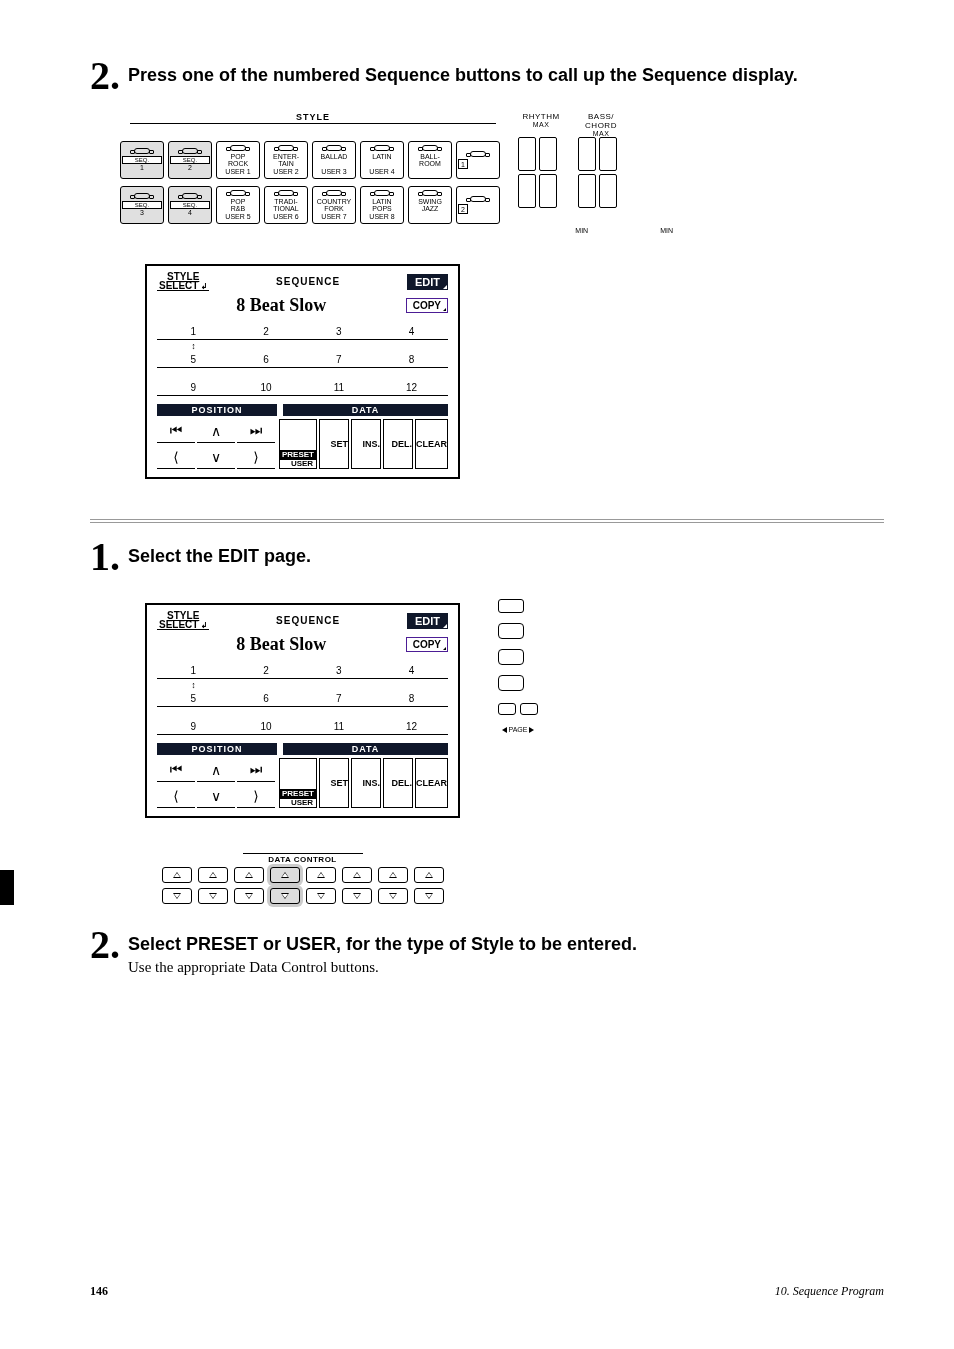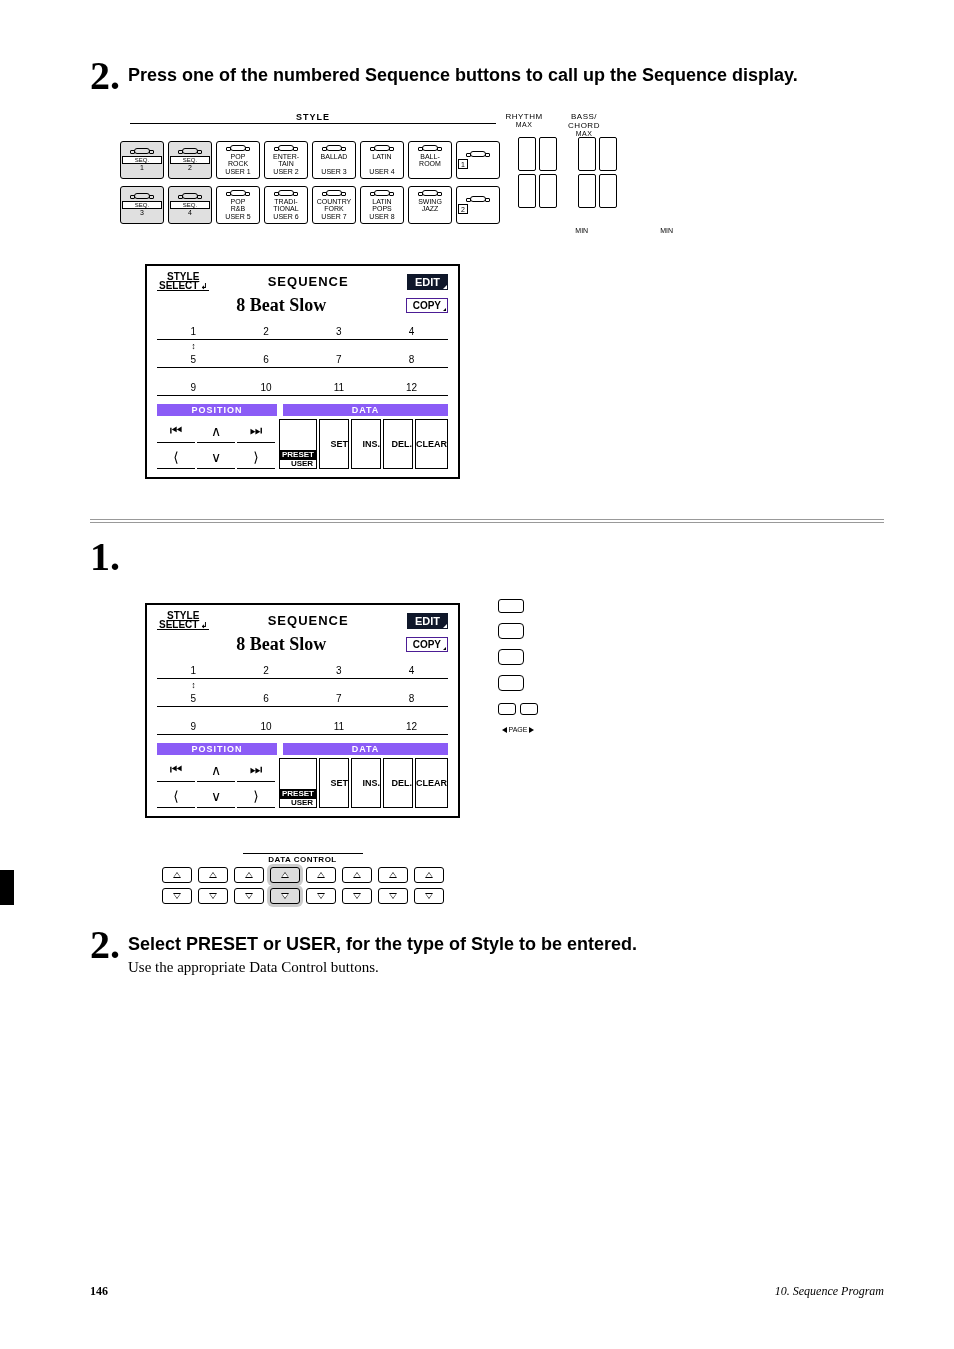--- a/index.html
+++ b/index.html
@@ -8,21 +8,21 @@
   .step { margin-bottom: 20px; }
   .step-line { display: flex; align-items: flex-start; gap: 8px; }
   .step-num { font-family: Georgia, serif; font-size: 40px; font-weight: bold; line-height: 0.8; }
   .step-text { font-family: 'Trebuchet MS', 'Arial Black', sans-serif; font-weight: bold; font-size: 18px; padding-top: 4px; flex: 1; line-height: 1.25; }
   .step-sub { font-family: Georgia, serif; font-size: 15px; font-weight: normal; display: block; margin-top: 2px; }
 
   
   .style-panel { width: 575px; margin: 15px 0 30px 30px; font-family: Arial, Helvetica, sans-serif; }
   .sp-top { display: flex; align-items: flex-start; }
   .sp-label-style { width: 366px; text-align: center; font-size: 9px; font-weight: bold; letter-spacing: 1px; border-bottom: 1px solid #000; margin-left: 10px; padding-bottom: 1px; }
-  .sp-right-labels { display: flex; gap: 10px; margin-left: 3px; }
+  .sp-right-labels { display: flex; gap: 10px; margin-left: 20px; }
   .sp-rl { width: 50px; text-align: center; font-size: 8px; letter-spacing: .5px; }
   .sp-grid { display: flex; gap: 4px; margin-top: 4px; }
   .sp-col { width: 44px; }
   .sp-btn { border: 1px solid #000; border-radius: 3px; text-align: center; font-size: 7px; line-height: 1.05; padding: 2px 1px; margin-bottom: 3px; height: 38px; display: flex; flex-direction: column; justify-content: center; }
   .sp-btn .led { width: 16px; height: 6px; border: 1px solid #000; border-radius: 3px; margin: 0 auto 2px; position: relative; }
   .sp-btn .led::before, .sp-btn .led::after { content: ""; position: absolute; width: 3px; height: 2px; border: 1px solid #000; top: 1px; border-radius: 1px; }
   .sp-btn .led::before { left: -5px; }
   .sp-btn .led::after { right: -5px; }
   .sp-btn.seq { background: #e0e0e0; }
   .sp-btn.seq .box { display: inline-block; border: 1px solid #000; padding: 0 3px; background: #fff; font-size: 6px; }
@@ -31,34 +31,34 @@
   .sp-slider { width: 50px; }
   .sp-slide-row { display: flex; gap: 3px; justify-content: center; margin-bottom: 3px; }
   .sp-slide { width: 18px; height: 34px; border: 1px solid #000; border-radius: 2px; }
   .sp-max { font-size: 7px; text-align: center; }
 
   
   .seq-display { width: 315px; border: 2px solid #000; margin: 10px 0 25px 55px; font-family: Arial, Helvetica, sans-serif; }
   .seq-row1 { display: flex; align-items: center; padding: 6px 10px 4px; gap: 6px; }
   .seq-style-select { font-size: 10px; font-weight: bold; line-height: .9; text-decoration: underline; text-align: center; border-bottom: 1px solid #000; padding: 0 2px; }
   .seq-style-select::after { content: " ↲"; font-size: 8px; }
-  .seq-title { flex: 1; text-align: center; font-size: 13px; font-weight: bold; letter-spacing: 1px; }
+  .seq-title { flex: 1; text-align: center; font-size: 10px; font-weight: bold; letter-spacing: 1px; }
   .seq-edit { background: #0f172a; color: #fff; font-size: 11px; font-weight: bold; padding: 2px 8px; position: relative; }
   .seq-edit::after { content: ""; position: absolute; right: 1px; bottom: 1px; width: 0; height: 0; border-left: 4px solid transparent; border-bottom: 4px solid #fff; }
   .seq-name-row { display: flex; align-items: center; padding: 0 10px 4px; }
   .seq-style-name { flex: 1; text-align: center; font-family: 'Times New Roman', serif; font-size: 18px; font-weight: bold; }
   .seq-copy { border: 1px solid #4c1d95; font-size: 10px; font-weight: bold; padding: 1px 6px; position: relative; }
   .seq-copy::after { content: ""; position: absolute; right: 1px; bottom: 1px; width: 0; height: 0; border-left: 3px solid transparent; border-bottom: 3px solid #000; }
   .seq-nums { padding: 0 10px; }
   .seq-num-row { display: flex; border-bottom: 1px solid #000; }
   .seq-num-cell { width: 25%; text-align: center; font-size: 10px; padding: 6px 0 2px; position: relative; }
   .seq-num-cell.tall { padding-top: 14px; }
   .seq-num-cell .arrow-up { position: absolute; left: 50%; transform: translateX(-50%); top: 2px; font-size: 9px; line-height: 1; }
   .seq-section-hdr { display: flex; margin: 8px 10px 0; gap: 6px; }
-  .seq-hdr-box { background: #8b5cf6; color: #fff; font-size: 9px; font-weight: bold; text-align: center; padding: 1px 0; letter-spacing: 1px; }
+  .seq-hdr-box { background: #0f172a; color: #fff; font-size: 9px; font-weight: bold; text-align: center; padding: 1px 0; letter-spacing: 1px; }
   .seq-hdr-box.pos { width: 120px; }
   .seq-hdr-box.data { flex: 1; }
   .seq-bottom { display: flex; padding: 3px 10px 8px; gap: 4px; }
   .seq-pos-grid { display: grid; grid-template-columns: repeat(3, 38px); grid-template-rows: 24px 24px; gap: 2px; }
   .seq-pos-cell { border-bottom: 1px solid #000; display: flex; align-items: center; justify-content: center; font-size: 14px; }
   .seq-data-grid { flex: 1; display: flex; gap: 2px; align-items: stretch; }
   .seq-data-cell { flex: 1; border: 1px solid #000; display: flex; align-items: center; justify-content: flex-end; font-size: 9px; font-weight: bold; text-align: center; line-height: 1; }
   .seq-data-cell.split { flex-direction: column; }
   .seq-data-cell .pu-top { background: #000; color: #fff; padding: 1px 2px; font-size: 8px; }
   .seq-data-cell .pu-bot { font-size: 8px; padding: 0 0; margin-left: 8px; }
@@ -338,20 +338,21 @@
         </div>
       </div>
     </div>
 
   <div class="section-hr-top"></div>
   <div class="section-hr-bot"></div>
 
   <div class="step">
     <div class="step-line">
       <span class="step-num">1.</span>
+      <span class="step-text">Select the EDIT page.</span>
     </div>
   </div>
 
   <div class="with-side">
     <div class="seq-display" id="seq2">
         <div class="seq-row1">
           <div class="seq-style-select" style="white-space: pre-line;">STYLE
 SELECT</div>
           <div class="seq-title">SEQUENCE</div>
           <div class="seq-edit">EDIT</div>

